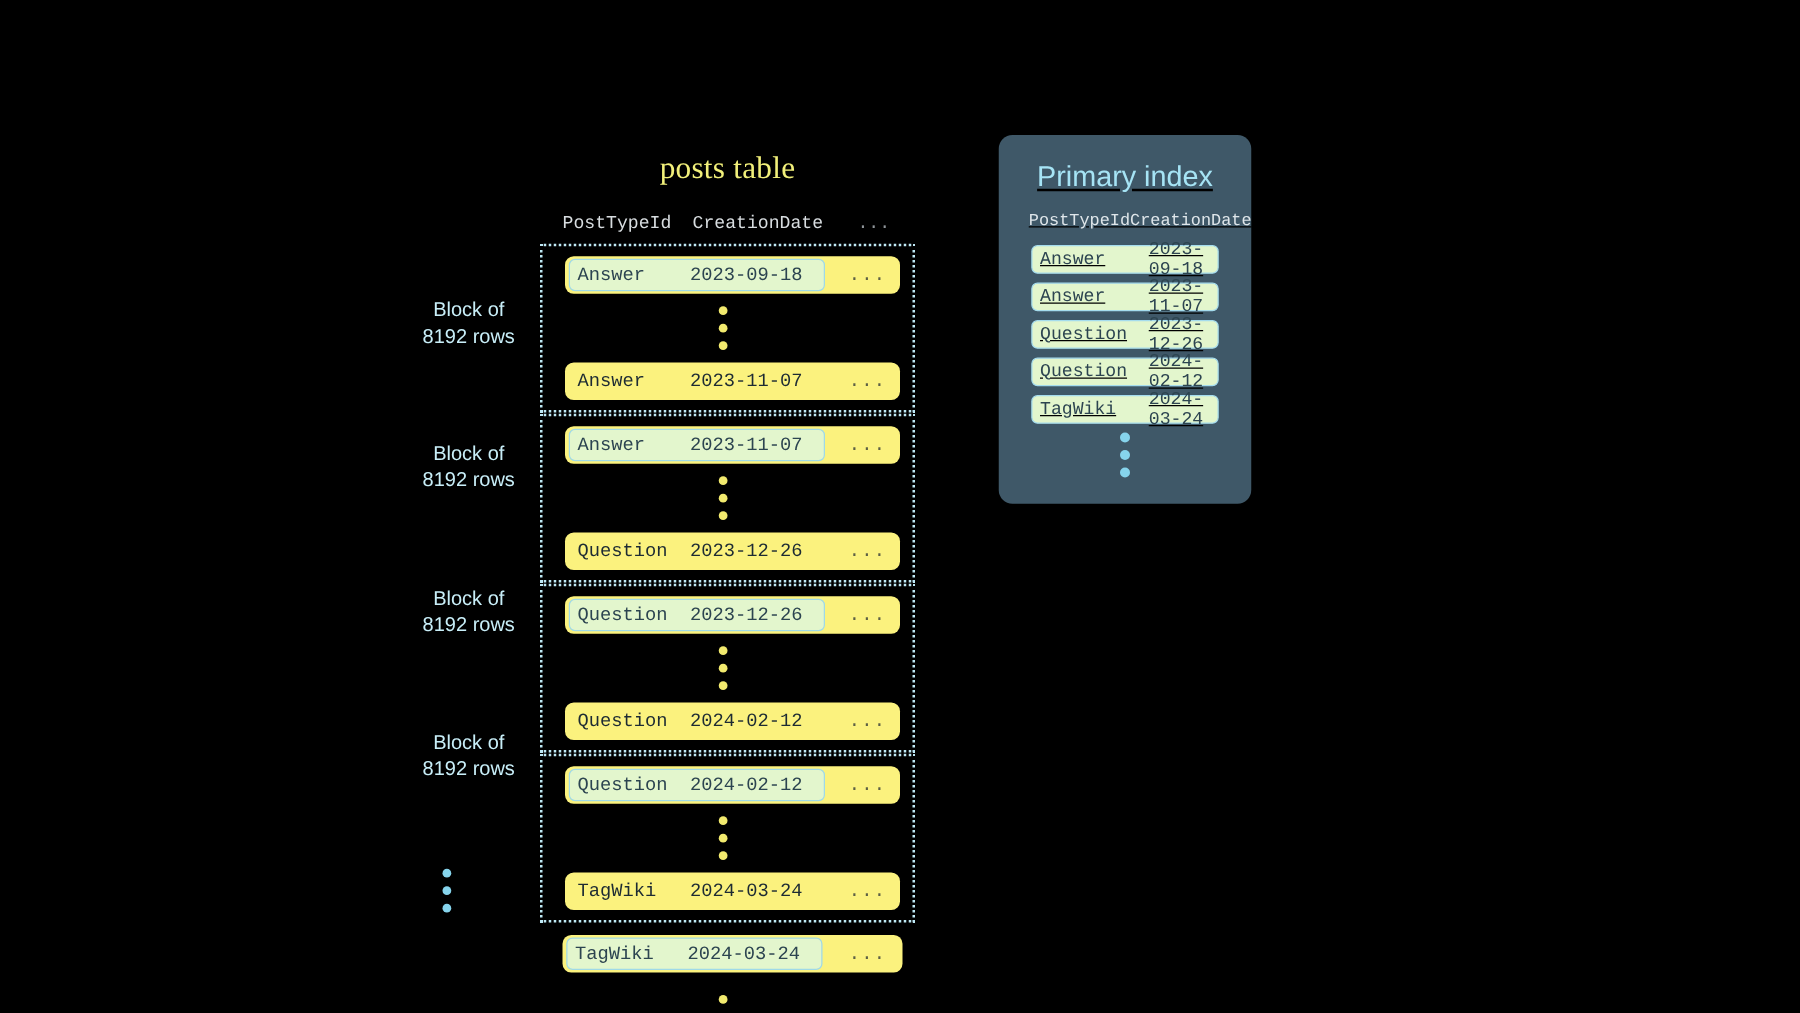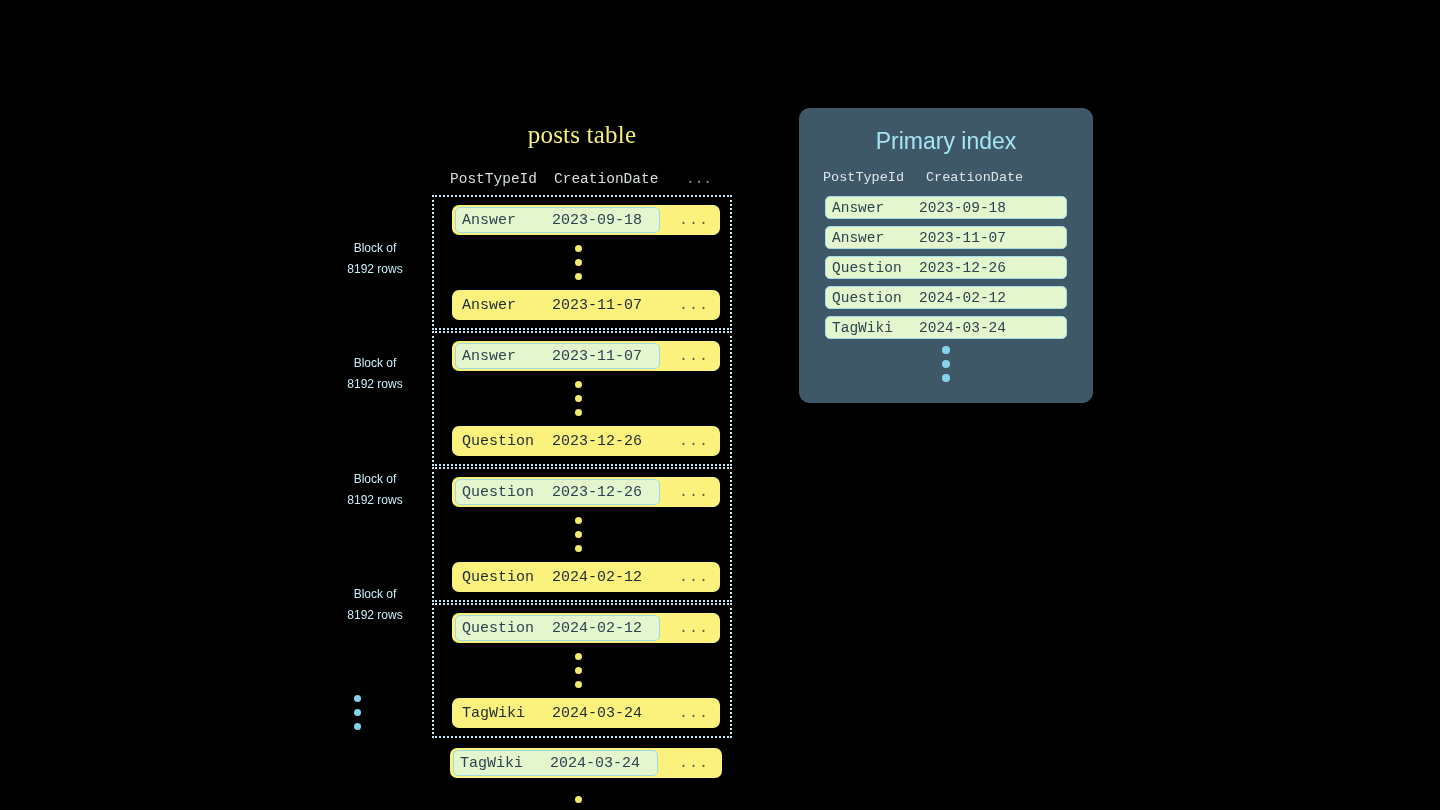--- a/index.html
+++ b/index.html
@@ -108,41 +108,42 @@
   
   .tail-row { margin-top: 10px; }
   .tail-dots { margin-top: 8px; }
 
   
   .block-label {
     position: absolute;
     width: 130px;
     text-align: center;
     color: #c8eef8;
-    font-size: 12px;
+    font-size: 16px;
     line-height: 21px;
     left: 310px;
   }
 
   #left-tail-dots {
     position: absolute;
     left: 362px;
     top: 685px;
   }
 
   
   #primary-index {
     position: absolute;
     left: 799px;
     top: 108px;
-    width: 294px;
+    width: 202px;
     height: 295px;
     background: #3f5868;
     border-radius: 11px;
     padding-top: 18px;
+    text-decoration: underline;
   }
 
   .index-title {
     color: #a6e4f5;
     font-size: 23px;
     text-align: center;
     height: 30px;
     line-height: 30px;
   }
 

